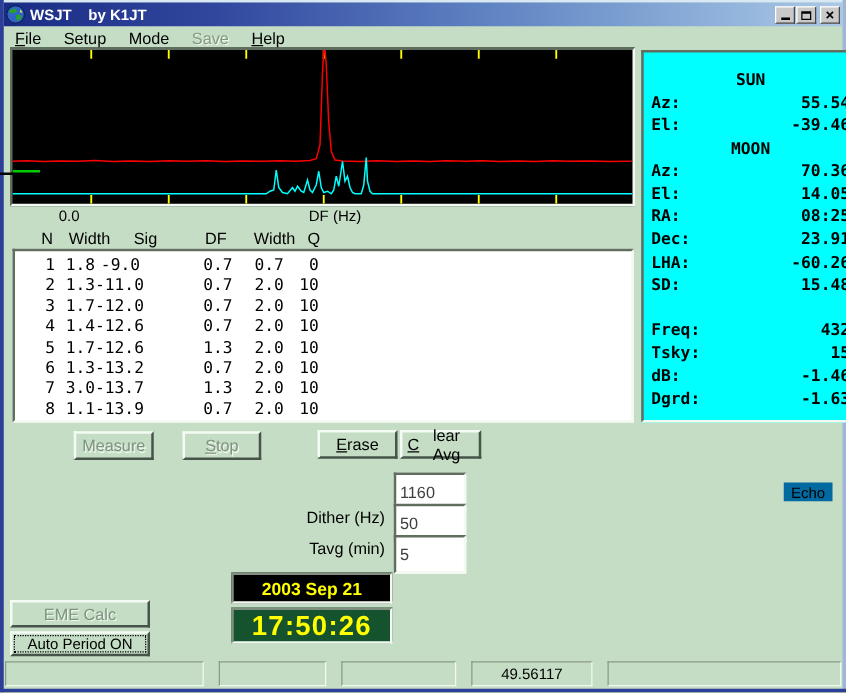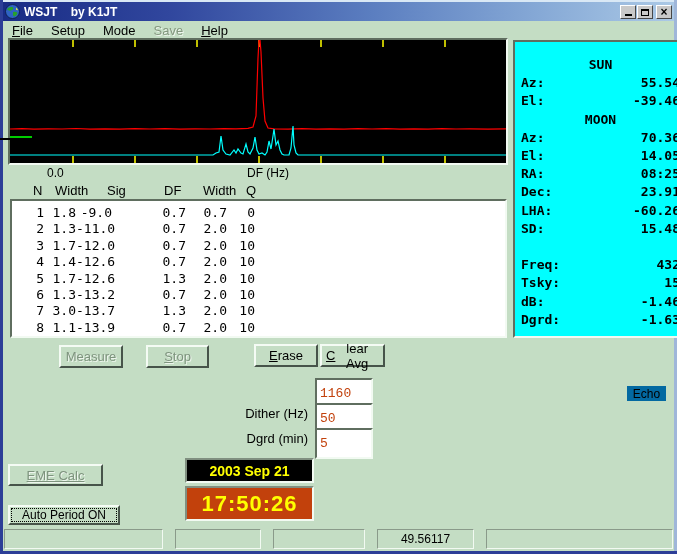--- a/index.html
+++ b/index.html
@@ -62,42 +62,42 @@
   .btn{position:absolute;background:#c4ddc4;border:2px solid;
     border-color:#f4fbf4 #47544a #47544a #f4fbf4;box-sizing:border-box;
     font-family:"Liberation Sans",sans-serif;font-size:13px;color:#000;
     display:flex;align-items:center;justify-content:center;padding:4px;cursor:default;}
   .btn u{text-decoration:underline;}
   .btn.disabled{color:#7e947e;text-shadow:1px 1px 0 #edf5ed;}
   .btn-measure{left:59px;top:345px;width:64px;height:23px;}
   .btn-stop{left:146px;top:345px;width:63px;height:23px;}
   .btn-erase{left:254px;top:344px;width:64px;height:23px;}
   .btn-clearavg{left:320px;top:344px;width:65px;height:23px;}
-  .btn-emecalc{left:8px;top:464px;width:95px;height:22px;text-decoration:underline;}
+  .btn-emecalc{left:8px;top:480px;width:112px;height:22px;}
   .btn-autoperiod{left:8px;top:505px;width:112px;height:20px;font-size:12px;
     outline:1px dotted #000;outline-offset:-4px;}
 
   
   .field-row{position:absolute;height:21px;}
   .fr-rit{left:200px;top:378px;} .fr-dither{left:200px;top:403px;} .fr-tavg{left:200px;top:428px;}
   .field-label{position:absolute;right:369px;top:3px;width:120px;text-align:right;font-size:13px;color:#000;white-space:nowrap;}
   .field-row{width:477px;}
   .field-input{position:absolute;left:115px;top:0;width:58px;height:31px;background:#fff;
     border:2px solid;border-color:#5f6e5f #f2faf2 #f2faf2 #5f6e5f;box-sizing:border-box;
-    font-family:Liberation Mono, monospace;font-size:13px;padding:0 0 0 3px;color:#c2410c;}
+    font-family:Liberation Sans, sans-serif;font-size:13px;padding:0 0 0 3px;color:#404040;}
 
   
   .echo{position:absolute;left:627px;top:386px;width:39px;height:15px;background:#0369a1;
     color:#000;font-size:12px;display:flex;align-items:center;justify-content:center;}
 
   
   .datebox{position:absolute;left:185px;top:458px;width:129px;height:25px;background:#000;
     border:2px solid;border-color:#808f80 #f2faf2 #f2faf2 #808f80;box-sizing:border-box;
     color:#ffff00;font-weight:bold;font-size:14px;display:flex;align-items:center;justify-content:center;}
-  .timebox{position:absolute;left:185px;top:486px;width:129px;height:35px;background:#c2410c;
+  .timebox{position:absolute;left:185px;top:486px;width:129px;height:29px;background:#14532d;
     border:2px solid;border-color:#808f80 #f2faf2 #f2faf2 #808f80;box-sizing:border-box;
     color:#ffff00;font-weight:bold;font-size:22px;display:flex;align-items:center;justify-content:center;
     letter-spacing:1px;}
 
   
   .statusbar{position:absolute;left:3px;top:527px;width:671px;height:24px;display:flex;
     padding:2px 1px;box-sizing:border-box;gap:12px;}
   .sb-panel{border:1px solid;border-color:#8a9a8a #f2faf2 #f2faf2 #8a9a8a;
     font-size:12px;color:#000;display:flex;align-items:center;justify-content:center;box-sizing:border-box;}
   .sb0{width:159px;} .sb1{width:86px;} .sb2{width:92px;} .sb3{width:97px;} .sb4{flex:1;}
@@ -309,21 +309,21 @@
   <button class="btn btn-clearavg"><u>C</u>lear Avg</button>
 
   <div class="field-row fr-rit">
     <input class="field-input" type="text" value="1160" style="">
   </div>
   <div class="field-row fr-dither">
     <span class="field-label">Dither (Hz)</span>
     <input class="field-input" type="text" value="50" style="">
   </div>
   <div class="field-row fr-tavg">
-    <span class="field-label">Dgrd (min)</span>
+    <span class="field-label">Tavg (min)</span>
     <input class="field-input" type="text" value="5" style="">
   </div>
 
   <div class="echo">Echo</div>
 
   <div class="datebox">2003 Sep 21</div>
   <div class="timebox">17:50:26</div>
 
   <button class="btn btn-emecalc disabled">EME Calc</button>
   <button class="btn btn-autoperiod">Auto Period ON</button>

